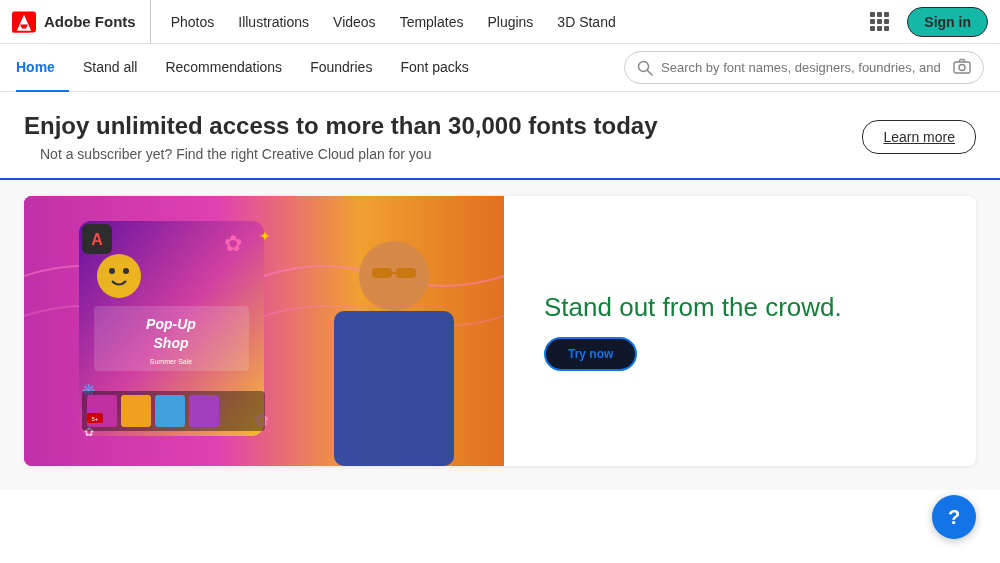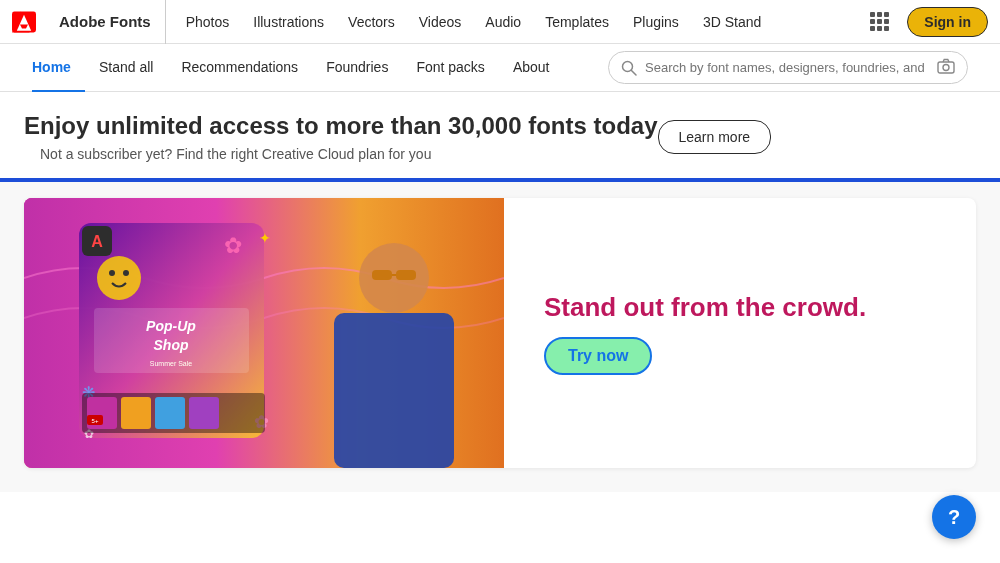--- a/index.html
+++ b/index.html
@@ -10,21 +10,21 @@
       display: flex;
       align-items: center;
       height: 44px;
       border-bottom: 1px solid #e0e0e0;
       padding: 0 12px;
       gap: 0;
     }
     .top-nav-logo {
       display: flex;
       align-items: center;
-      gap: 23px;
+      gap: 8px;
       padding-right: 14px;
       border-right: 1px solid #ccc;
       height: 44px;
       margin-right: 4px;
     }
     .adobe-logo-icon {
       width: 24px;
       height: 24px;
     }
     .top-nav-logo-text {
@@ -64,31 +64,31 @@
       justify-content: center;
       width: 32px;
       height: 32px;
     }
     .sign-in-btn {
       border: 1px solid #2c2c2c;
       border-radius: 16px;
       padding: 6px 16px;
       font-size: 14px;
       cursor: pointer;
-      background: #eab308;
+      background: #14b8a6;
       color: #2c2c2c;
       font-weight: 600;
     }
 
     
     .sec-nav {
       display: flex;
       align-items: center;
       height: 48px;
-      padding: 0 32px;
+      padding: 0 16px;
       border-bottom: 1px solid #e0e0e0;
       gap: 0;
     }
     .sec-nav-links {
       display: flex;
       align-items: center;
       gap: 0;
       flex: 1;
     }
     .sec-nav-link {
@@ -129,22 +129,22 @@
     .camera-icon {
       cursor: pointer;
       color: #888;
     }
 
     
     .promo-banner {
       padding: 20px 24px 16px 24px;
       display: flex;
       align-items: center;
-      justify-content: flex-start;
-      border-bottom: 4px solid #1d4ed8;
+      justify-content: space-between;
+      border-bottom: 2px solid #1d4ed8;
     }
     .promo-text h1 {
       font-size: 24px;
       font-weight: 700;
       color: #2c2c2c;
       margin-bottom: 6px;
     }
     .promo-text p {
       font-size: 14px;
       color: #555;
@@ -153,20 +153,21 @@
     .learn-more-btn {
       border: 1px solid #2c2c2c;
       border-radius: 16px;
       padding: 8px 20px;
       font-size: 14px;
       cursor: pointer;
       background: #fff;
       color: #2c2c2c;
       white-space: nowrap;
       font-weight: 500;
+      text-decoration: underline;
     }
 
     
     .feature-card-section {
       padding: 16px 24px 24px 24px;
       background: #f8f8f8;
     }
     .feature-card {
       background: #fff;
       border-radius: 8px;
@@ -196,38 +197,38 @@
       align-items: center;
       justify-content: center;
     }
 
     .feature-card-content {
       flex: 1;
       padding: 32px 40px;
     }
     .feature-card-content h2 {
       font-size: 26px;
-      font-weight: 700;
-      color: #be185d;
+      font-weight: 400;
+      color: #15803d;
       margin-bottom: 14px;
     }
     .feature-card-content p {
       font-size: 14px;
       color: #444;
       line-height: 1.6;
       margin-bottom: 24px;
     }
     .try-now-btn {
       border: 2px solid #1473e6;
       border-radius: 20px;
       padding: 8px 22px;
-      font-size: 16px;
+      font-size: 12px;
       font-weight: 600;
       cursor: pointer;
-      background: #86efac;
+      background: #0f172a;
       color: #1473e6;
     }
 
     
     .help-btn {
       position: fixed;
       bottom: 24px;
       right: 24px;
       width: 44px;
       height: 44px;
@@ -274,23 +275,21 @@
       <polygon points="0,26 11,0 22,26" fill="#FF0000" opacity="0.9"></polygon>
       <rect x="0" y="0" width="30" height="26" rx="3" fill="#FF0000"></rect>
       <polygon points="6,24 15,4 24,24" fill="white"></polygon>
       <polygon points="10,16 20,16 17.5,21 12.5,21" fill="#FF0000"></polygon>
     </svg>
     <span class="top-nav-logo-text">Adobe Fonts</span>
   </div>
   <div class="top-nav-links">
     <a class="top-nav-link">Photos</a>
     <a class="top-nav-link">Illustrations</a>
-    <a class="top-nav-link">Vectors</a>
     <a class="top-nav-link">Videos</a>
-    <a class="top-nav-link">Audio</a>
     <a class="top-nav-link">Templates</a>
     <a class="top-nav-link">Plugins</a>
     <a class="top-nav-link">3D Stand</a>
   </div>
   <div class="top-nav-right">
     <div class="grid-icon-btn">
       <div class="grid-dots">
         <div class="grid-dot"></div>
           <div class="grid-dot"></div>
           <div class="grid-dot"></div>
@@ -306,21 +305,20 @@
   </div>
 </nav>
 
 <nav class="sec-nav">
   <div class="sec-nav-links">
     <a class="sec-nav-link active">Home</a>
     <a class="sec-nav-link">Stand all</a>
     <a class="sec-nav-link">Recommendations</a>
     <a class="sec-nav-link">Foundries</a>
     <a class="sec-nav-link">Font packs</a>
-    <a class="sec-nav-link">About</a>
   </div>
   <div class="search-bar">
     <svg class="search-icon-svg" width="16" height="16" viewBox="0 0 16 16" fill="none">
       <circle cx="6.5" cy="6.5" r="5" stroke="#888" stroke-width="1.5"></circle>
       <line x1="10.5" y1="10.5" x2="15" y2="15" stroke="#888" stroke-width="1.5" stroke-linecap="round"></line>
     </svg>
     <input type="text" placeholder="Search by font names, designers, foundries, and keywords" style="">
     <span class="camera-icon">
       <svg width="18" height="16" viewBox="0 0 18 16" fill="none">
         <rect x="1" y="4" width="16" height="11" rx="2" stroke="#888" stroke-width="1.4"></rect>

